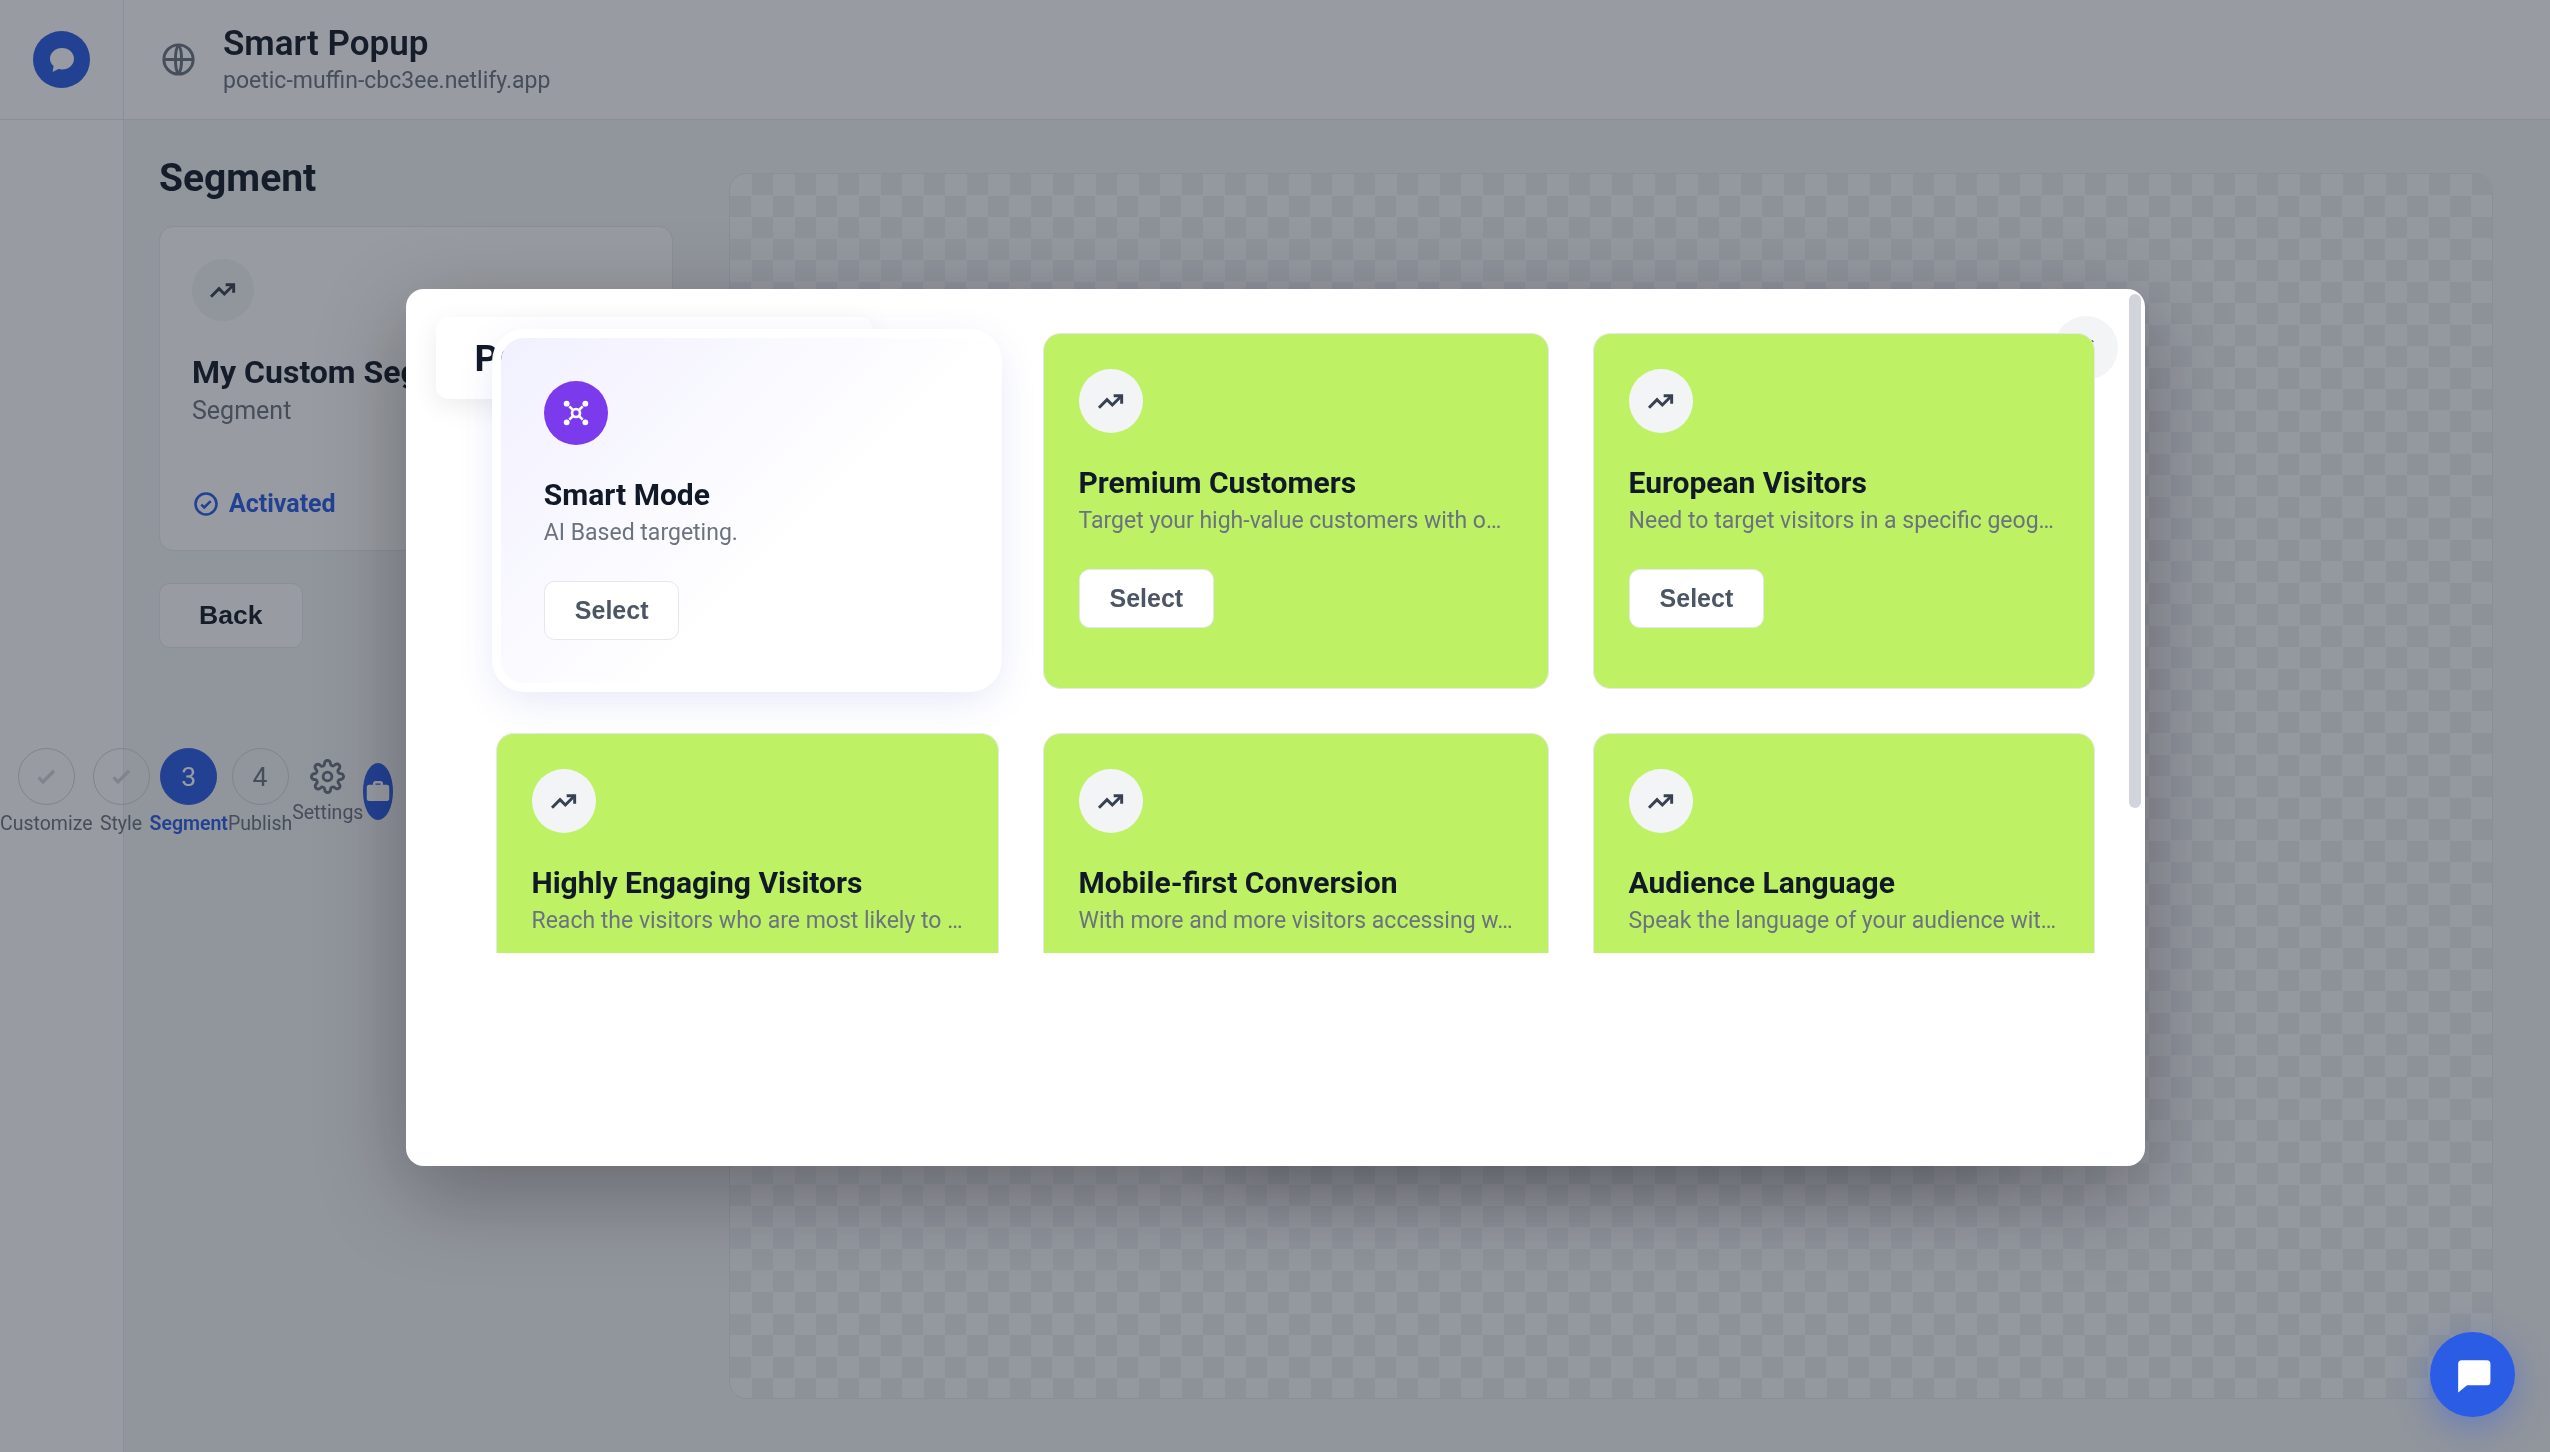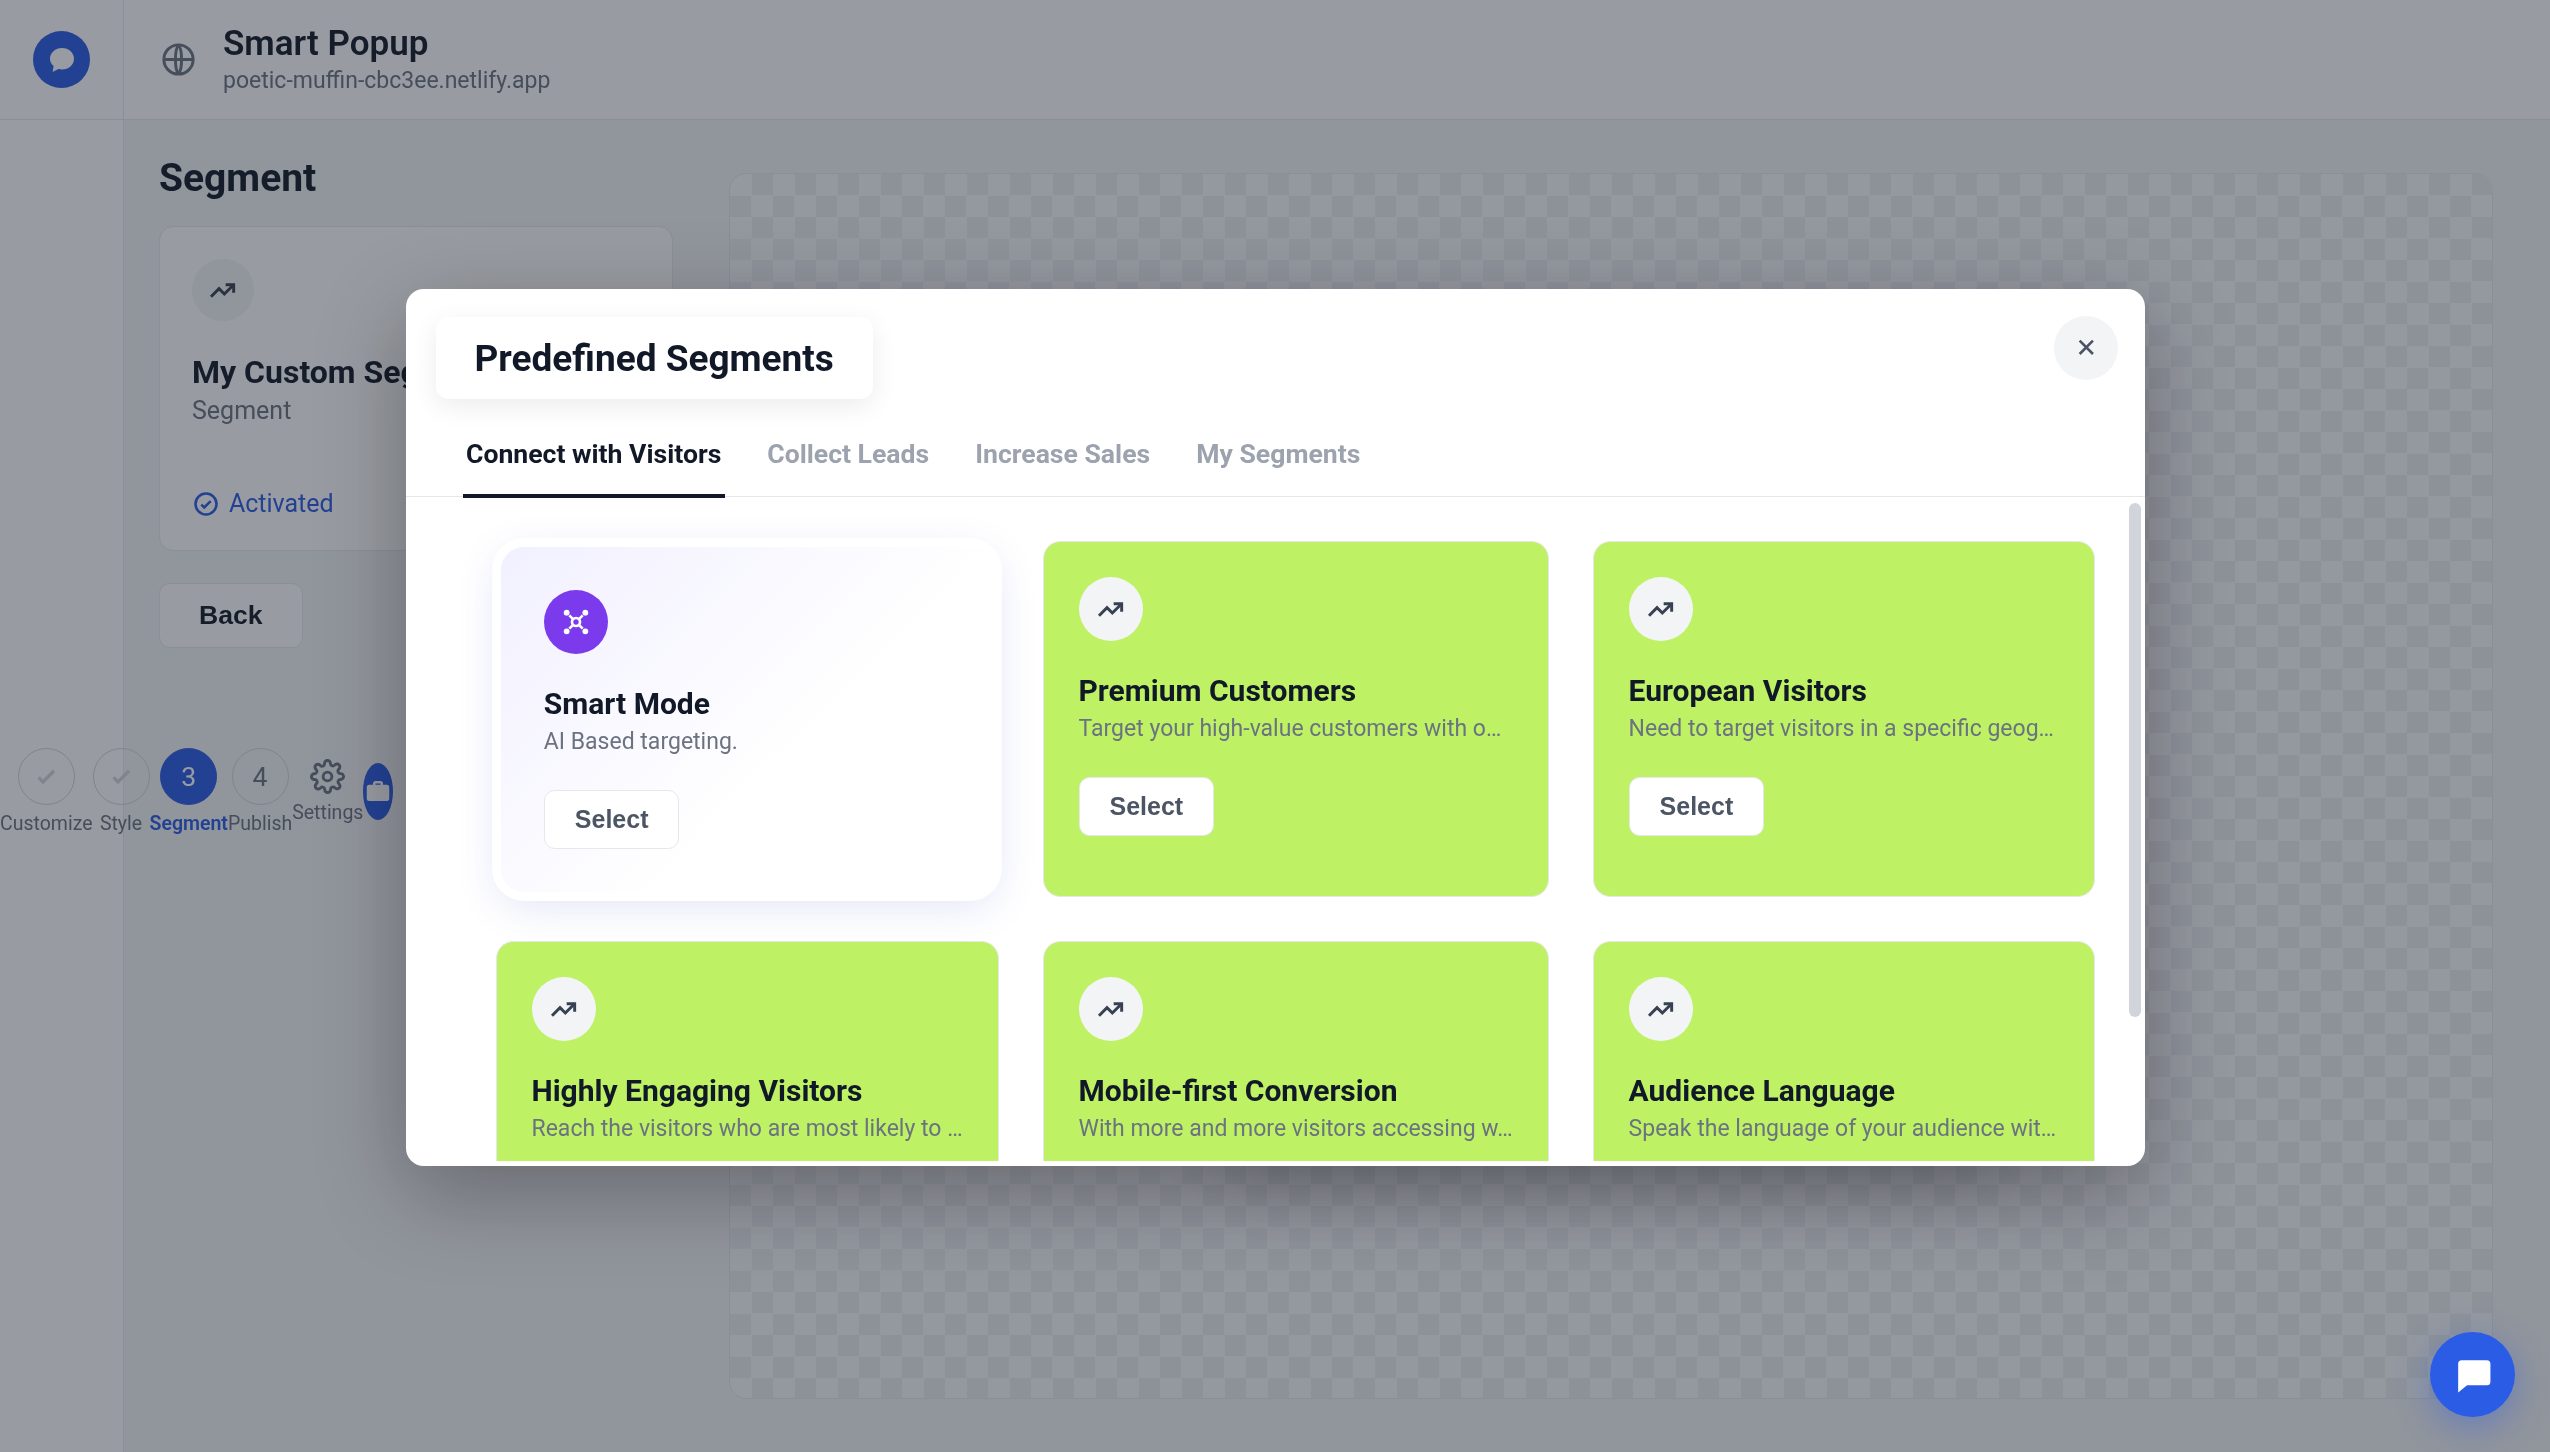--- a/index.html
+++ b/index.html
@@ -106,21 +106,21 @@
     width:62px; height:62px; border-radius:50%;
     background:#f3f4f6; display:flex; align-items:center; justify-content:center;
     margin-bottom: 32px;
   }
   .segment-card .icon-circle svg { width:32px; height:32px; color:#374151; }
   .segment-card .card-title { font-size:32px; font-weight:700; margin-bottom:5.3px; }
   .segment-card .card-sub { font-size:25px; color:var(--text-secondary); }
   .activated-row { display:flex; align-items:flex-end; justify-content:space-between; margin-top:50px; }
   .activated {
     display:flex; align-items:center; gap:8.9px;
-    color: var(--accent); font-size:25px; font-weight:400;
+    color: var(--accent); font-size:25px; font-weight:700;
   }
   .activated svg { width:28px; height:28px; }
   .delete-btn {
     width:43px; height:43px; border-radius:50%; background:#fff;
     display:flex; align-items:center; justify-content:center;
     color: #ef4444;
   }
   .delete-btn svg { width:26.6px; height:26.6px; }
 
   .nav-buttons { display:flex; gap:16px; }
@@ -405,26 +405,20 @@
 
 <div class="overlay">
   <div class="modal">
     <div class="modal-title-chip">Predefined Segments</div>
     <div class="modal-close">
       <svg viewBox="0 0 24 24" fill="none" stroke="currentColor" stroke-width="2.4">
           <path d="M6 6l12 12M18 6L6 18"></path>
         </svg>
     </div>
 
-    <div class="modal-tabs">
-      <div class="modal-tab active">Connect with Visitors</div>
-      <div class="modal-tab">Collect Leads</div>
-      <div class="modal-tab">Increase Sales</div>
-      <div class="modal-tab">My Segments</div>
-    </div>
 
     <div class="modal-body">
       <div class="modal-scroll-thumb"></div>
       <div class="card-grid">
 
         <div class="seg-card featured">
           <div class="seg-icon purple">
             <svg viewBox="0 0 24 24" fill="none" stroke="currentColor" stroke-width="2">
                 <circle cx="12" cy="12" r="3"></circle>
                 <circle cx="5" cy="5" r="1.2" fill="currentColor"></circle>

